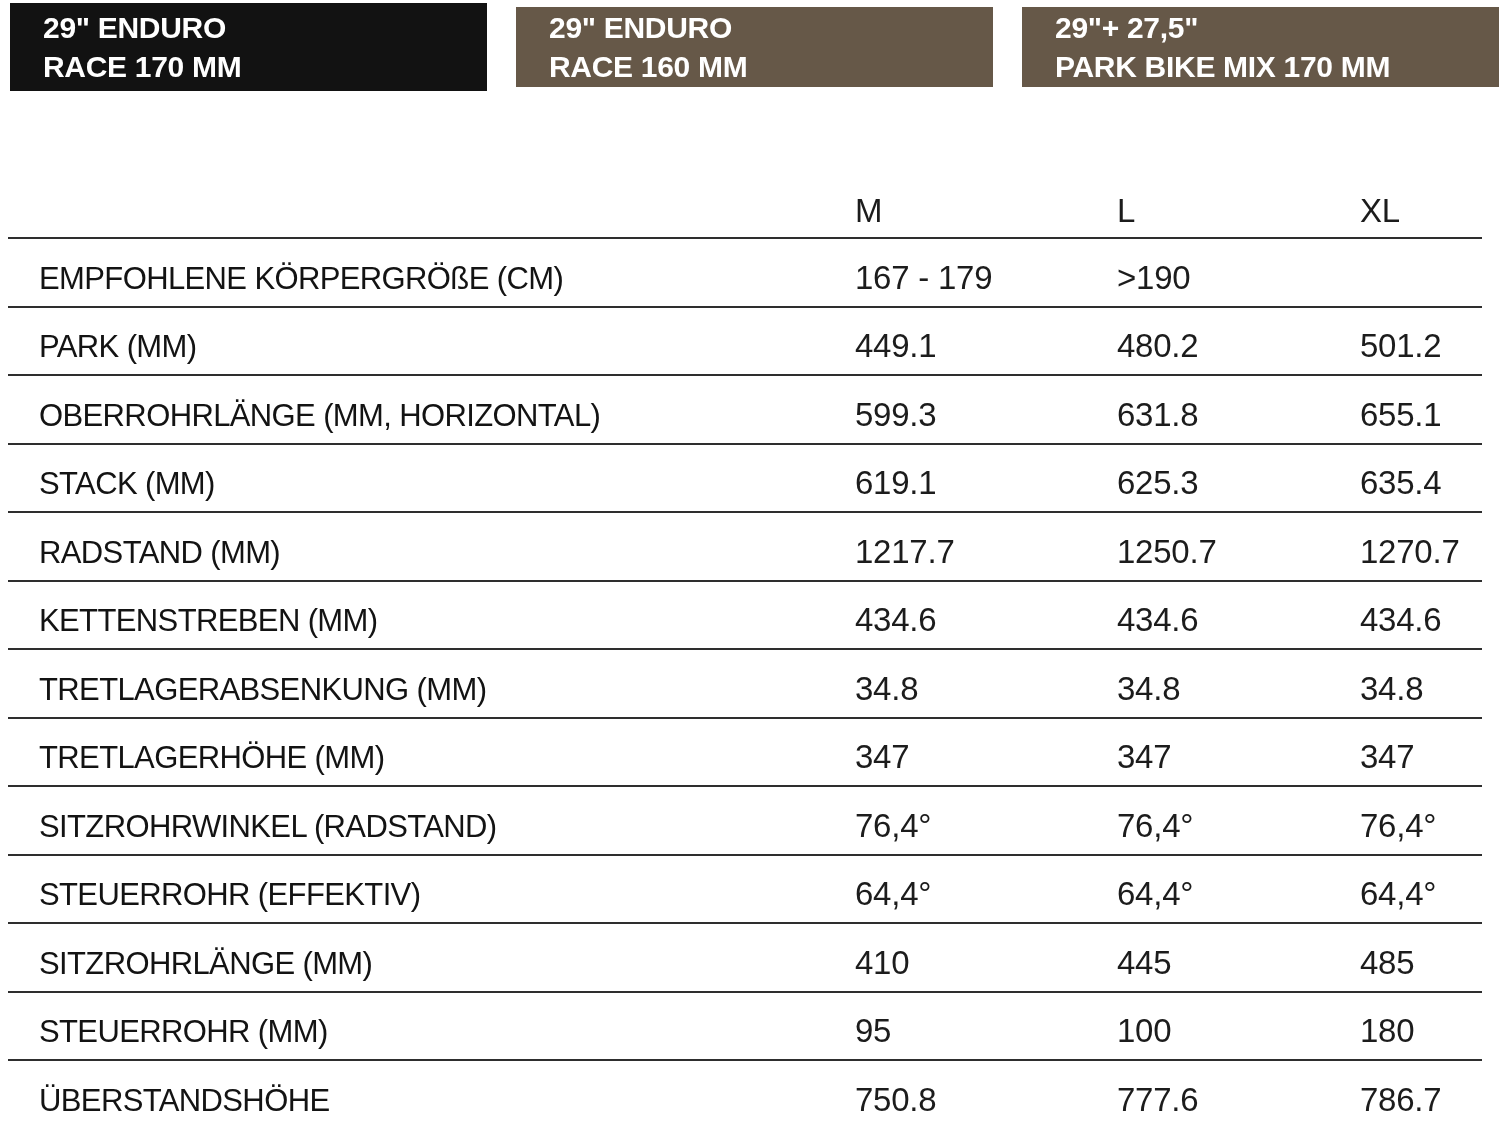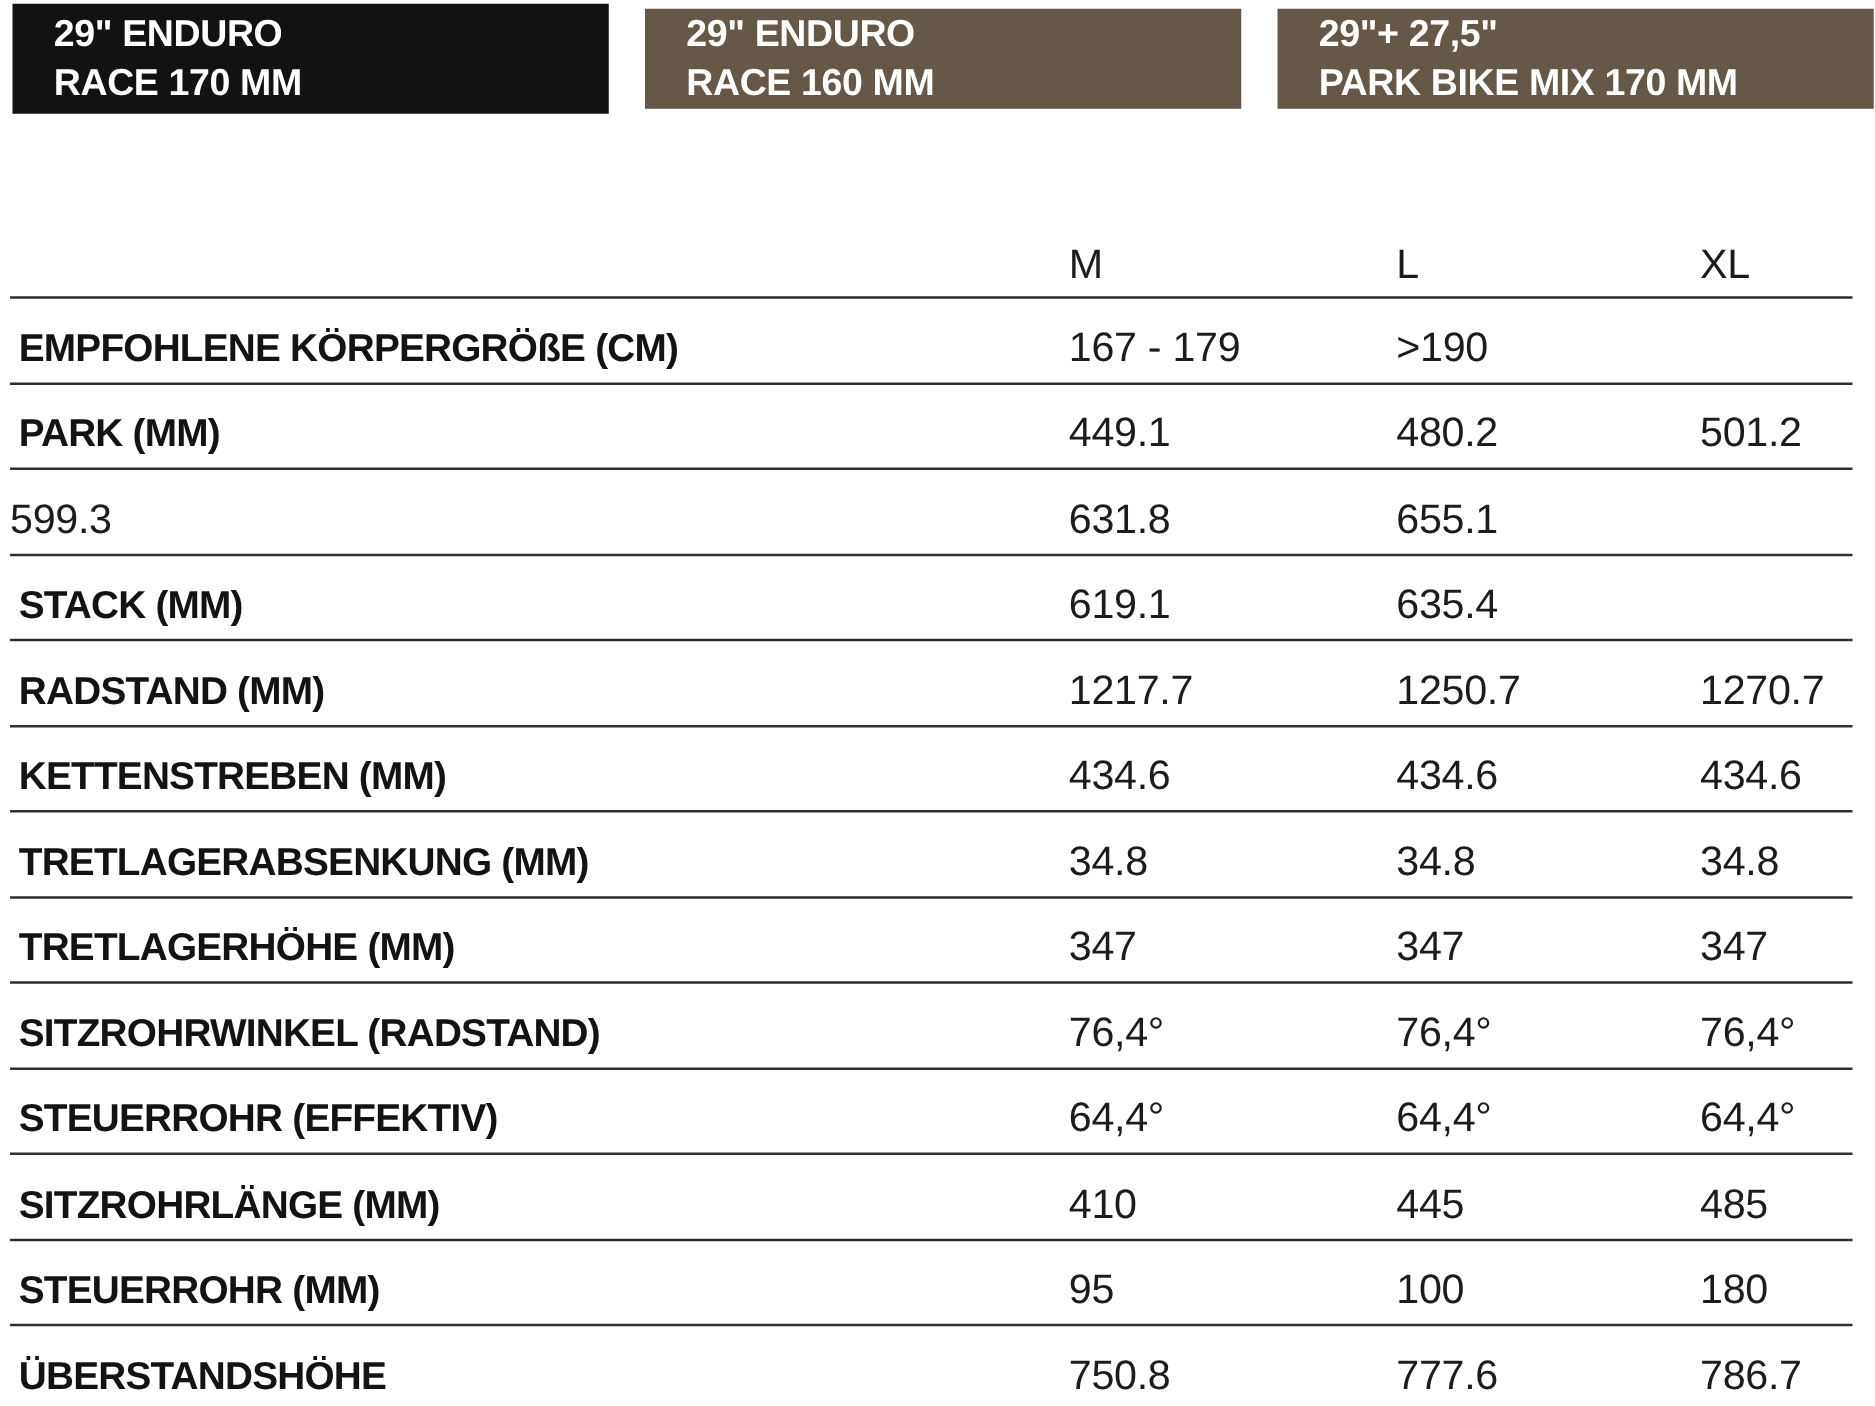--- a/index.html
+++ b/index.html
@@ -64,24 +64,25 @@
     border-bottom: 2.5px solid #2e2e2e;
   }
   .cell {
     padding-bottom: 12px;
     line-height: 1;
     white-space: nowrap;
     overflow: visible;
   }
   .cell.label {
     padding-left: 7px;
-    font-weight: bold;
+    font-weight: normal;
     font-size: 31px;
     letter-spacing: -0.02em;
     color: #131313;
+    margin-left: 24px;
   }
   .cell.value {
     font-weight: 400;
     font-size: 33px;
     color: #1c1c1c;
   }
   .g-row.header .cell.value {
     padding-bottom: 10px;
   }
 </style>
@@ -121,28 +122,30 @@
     </div>
 
     <div class="g-row">
       <div class="cell label">PARK (MM)</div>
       <div class="cell value">449.1</div>
       <div class="cell value">480.2</div>
       <div class="cell value">501.2</div>
     </div>
 
     <div class="g-row">
+      <div class="cell label">OBERROHRLÄNGE (MM, HORIZONTAL)</div>
       <div class="cell value">599.3</div>
       <div class="cell value">631.8</div>
       <div class="cell value">655.1</div>
     </div>
 
     <div class="g-row">
       <div class="cell label">STACK (MM)</div>
       <div class="cell value">619.1</div>
+      <div class="cell value">625.3</div>
       <div class="cell value">635.4</div>
     </div>
 
     <div class="g-row">
       <div class="cell label">RADSTAND (MM)</div>
       <div class="cell value">1217.7</div>
       <div class="cell value">1250.7</div>
       <div class="cell value">1270.7</div>
     </div>
 

